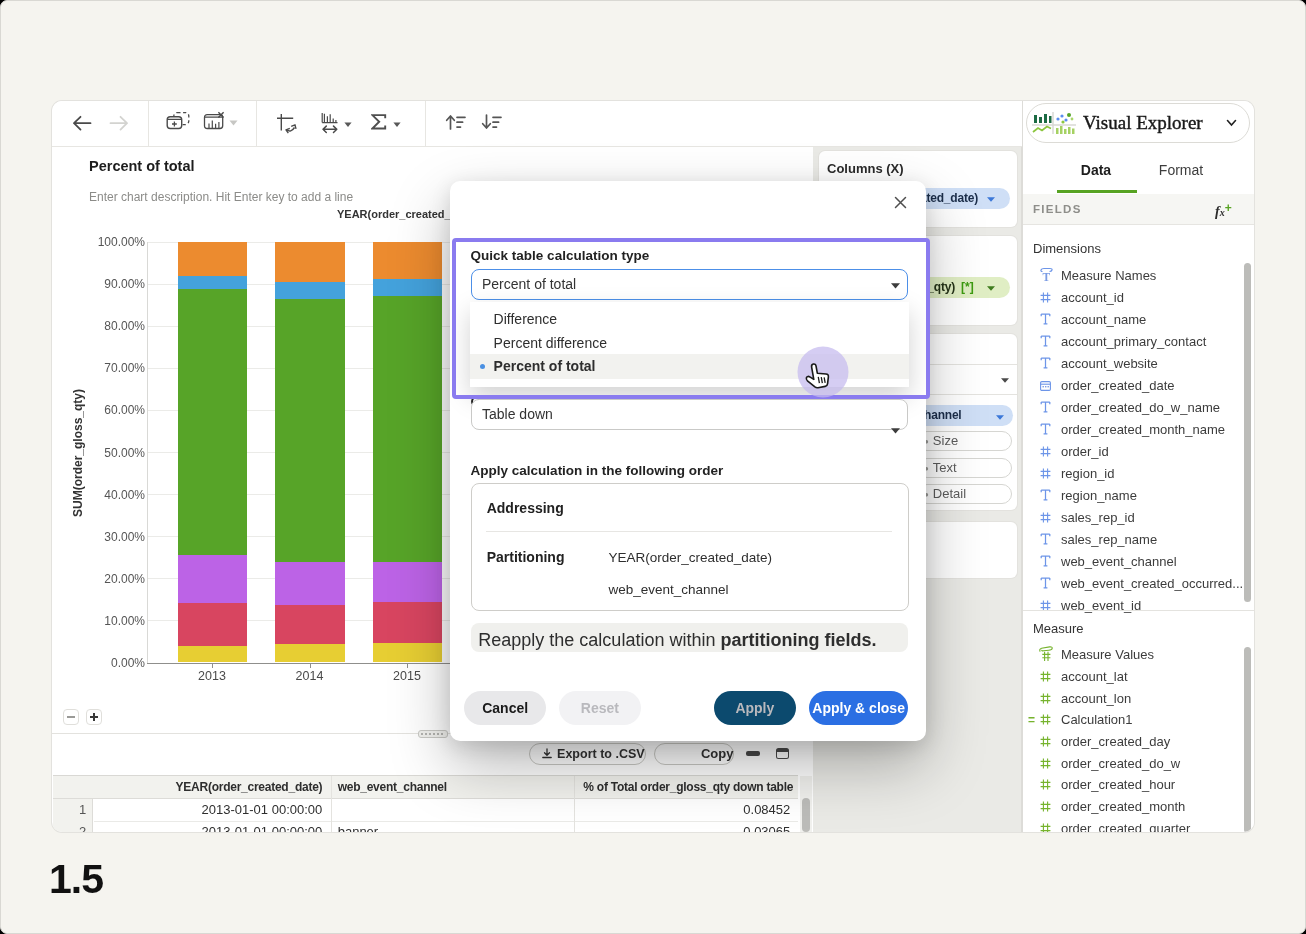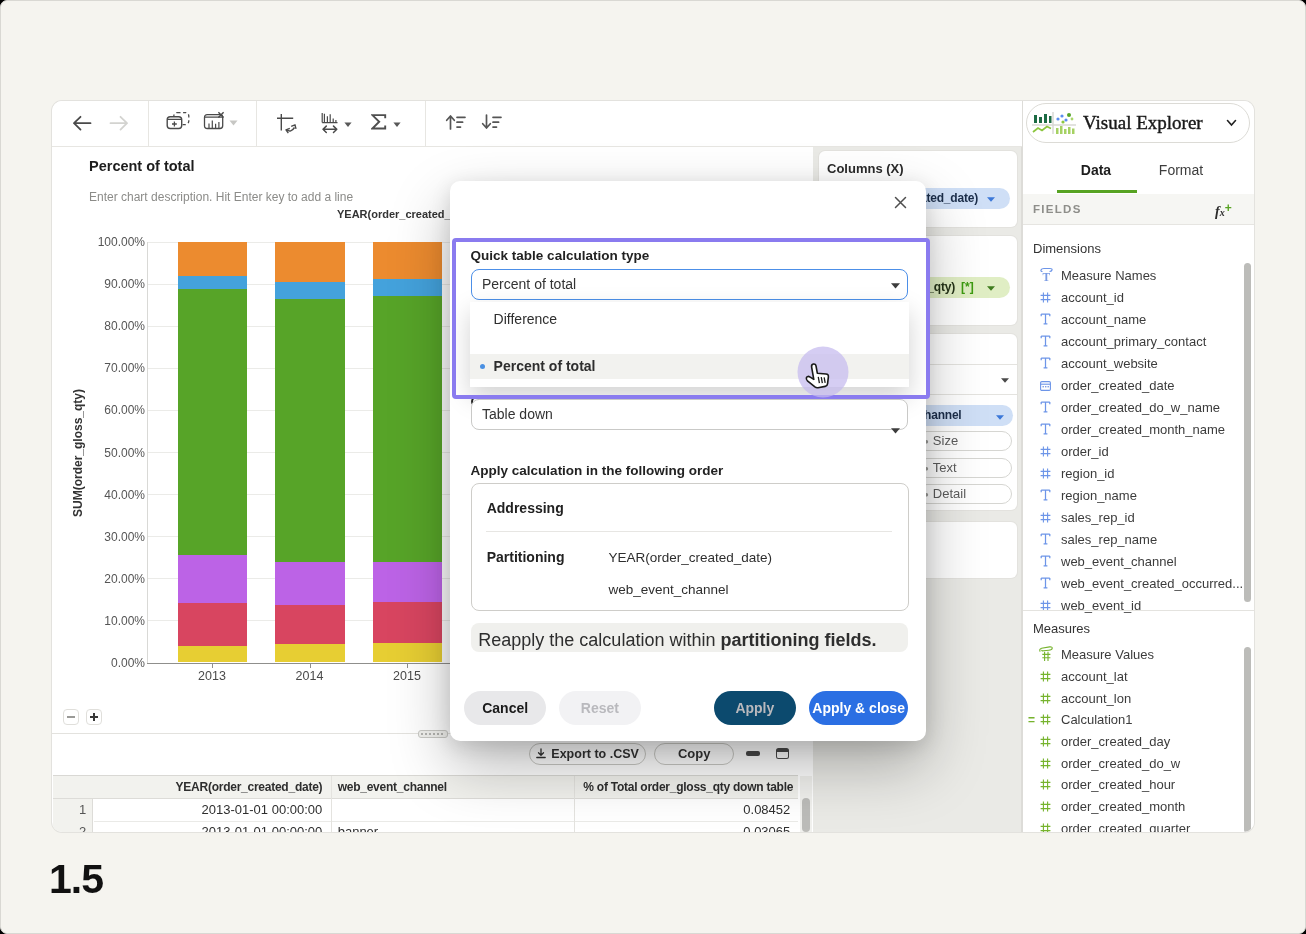--- a/index.html
+++ b/index.html
@@ -34,21 +34,21 @@
   
   .dpanel { position:absolute; left:970px; top:0; width:232px; height:731px; background:#fff; border-left:1px solid #dddcd8; }
   .vepill { position:absolute; left:974px; top:2px; width:224px; height:40px; border:1px solid #dcdbd6; border-radius:20px; background:#fff; }
   .vetext { position:absolute; left:1031px; top:11px; font-family:"Liberation Serif", serif; font-size:19px; color:#1a1a1a; -webkit-text-stroke:0.4px #1a1a1a; }
   .tab { position:absolute; top:61px; font-size:14px; }
   .fieldsbar { position:absolute; left:971px; top:93px; width:231px; height:31px; background:#f6f6f3; border-bottom:1px solid #e6e5e1; }
   .dimrow { position:absolute; font-size:13px; color:#3c3c3c; }
   .scrollbar { position:absolute; background:#bcbcb9; border-radius:4px; width:7px; }
 
   
-  .btn { position:absolute; white-space:nowrap; background:#fff; border:1px solid #c9c9c4; border-radius:16px; font-size:13px; font-weight:700; color:#333; text-align:center; }
+  .btn { position:absolute; white-space:nowrap; background:#fff; border:1px solid #c9c9c4; border-radius:16px; font-size:13px; font-weight:700; color:#333; text-align:right; }
   .tcell { position:absolute; white-space:nowrap; font-size:13px; color:#2e2e2e; height:22px; line-height:22px; }
   .thead { font-weight:700; font-size:12px; letter-spacing:-0.25px; }
 
   
   .modal { position:absolute; left:398px; top:80px; width:476px; height:560px; background:#fff; border-radius:10px; box-shadow:0 25px 60px rgba(0,0,0,0.28), 0 5px 20px rgba(0,0,0,0.12); }
   .mtitle { position:absolute; left:20.6px; top:8px; font-family:"Liberation Serif", serif; font-size:23px; color:#1c1c1c; -webkit-text-stroke:0.5px #1c1c1c; }
   .mlabel { position:absolute; font-size:13.5px; font-weight:700; color:#222; }
   .selectbox { position:absolute; height:31px; border-radius:8px; background:#fff; font-size:14px; color:#333; line-height:29px; }
   .purplebox { position:absolute; left:400px; top:137px; width:478px; height:161px; border:4px solid #8a7bef; border-radius:4px; z-index:30; pointer-events:none; }
   .ddrow { position:absolute; left:0; width:100%; height:25px; line-height:25px; font-size:14px; color:#2e2e2e; }
@@ -372,21 +372,21 @@
         <svg class="abs" style="left:988px;top:476px" width="11" height="12" viewBox="0 0 11 12">
             <path d="M1.2 1.2 H9.8 M1.2 1.1 V3.3 M9.8 1.1 V3.3 M5.5 1.2 V10.8 M3.6 10.8 H7.4" stroke="#6d95e8" stroke-width="1.25" fill="none"></path>
           </svg>
         <div class="dimrow" style="left:1009px;top:474.5px">web_event_created_occurred...</div>
         <svg class="abs" style="left:988px;top:498.5px" width="11" height="11" viewBox="0 0 11 11">
             <path d="M3.4 0.6 V10.4 M7.6 0.6 V10.4 M0.6 3.4 H10.4 M0.6 7.6 H10.4" stroke="#6d95e8" stroke-width="1.1" fill="none"></path>
           </svg>
         <div class="dimrow" style="left:1009px;top:496.5px">web_event_id</div>
       </div>
       <div class="abs" style="left:971px;top:508.5px;width:231px;height:1px;background:#e4e3df"></div>
-      <div class="abs" style="left:981px;top:520px;font-size:13px;color:#333">Measures</div>
+      <div class="abs" style="left:981px;top:520px;font-size:13px;color:#333">Measure</div>
       <div id="measures">
         <svg class="abs" style="left:986px;top:545px" width="16" height="16" viewBox="0 0 16 16">
             <g fill="none" stroke="#76b32d" stroke-width="1.1">
               <path d="M2.2 5.6 Q0.8 3.2 3.6 2.2 L11.6 0.9 Q14.6 0.6 14.2 2.4 Q13.9 4 10.8 4.3 L5.6 4.8 Q3.4 5 3.8 3.8"></path>
               <path d="M6.6 5.8 V15 M10 5.8 V15 M4.3 8.4 H12.4 M4.3 11.8 H12.4"></path>
             </g>
           </svg>
         <div class="dimrow" style="left:1009px;top:546px">Measure Values</div>
         <svg class="abs" style="left:988px;top:569.8px" width="11" height="11" viewBox="0 0 11 11">
             <path d="M3.4 0.6 V10.4 M7.6 0.6 V10.4 M0.6 3.4 H10.4 M0.6 7.6 H10.4" stroke="#76b32d" stroke-width="1.1" fill="none"></path>
@@ -431,20 +431,21 @@
           <path d="M1.5 1.5 L11.5 11.5 M11.5 1.5 L1.5 11.5" stroke="#4e4e4e" stroke-width="1.5" stroke-linecap="round"></path>
         </svg>
       <div class="mlabel" style="left:20.6px;top:67px">Quick table calculation type</div>
       <div class="selectbox" style="left:21px;top:87.5px;width:436.7px;border:1.5px solid #4c8fe8;padding-left:10px">Percent of total</div>
       <svg class="abs" style="left:440px;top:100.5px" width="11" height="8" viewBox="0 0 11 8">
           <path d="M1 1.2 L5.5 6.5 L10 1.2 Z" fill="#3c3c3c"></path>
         </svg>
 
       <div class="abs" style="left:20px;top:121px;width:439px;height:84.5px;background:#fff;box-shadow:0 10px 24px rgba(0,0,0,0.18);"></div>
       <div class="ddrow" style="left:20px;top:125.5px;width:439px"><span style="margin-left:23.6px">Difference</span></div>
+      <div class="ddrow" style="left:20px;top:150px;width:439px"><span style="margin-left:23.6px">Percent difference</span></div>
       <div class="ddrow" style="left:20px;top:172.8px;width:439px;height:24.9px;line-height:24.9px;background:#f2f2ef;font-weight:700"><span style="position:absolute;left:9.5px;top:10px;width:5px;height:5px;border-radius:50%;background:#4a90e2"></span><span style="margin-left:23.6px">Percent of total</span></div>
 
       <div class="mlabel" style="left:20.6px;top:213px">Calculate using</div>
       <div class="selectbox" style="left:21px;top:218px;width:437px;border:1px solid #c9c9c7;padding-left:10px">Table down</div>
       <svg class="abs" style="left:440px;top:246px" width="11" height="8" viewBox="0 0 11 8">
           <path d="M1 1.2 L5.5 6.5 L10 1.2 Z" fill="#3c3c3c"></path>
         </svg>
       <div class="mlabel" style="left:20.6px;top:281.5px">Apply calculation in the following order</div>
       <div class="abs" style="left:20.6px;top:302px;width:438.4px;height:128px;border:1px solid #cecdc9;border-radius:8px"></div>
       <div class="mlabel" style="left:36.7px;top:319px;font-size:14px">Addressing</div>

